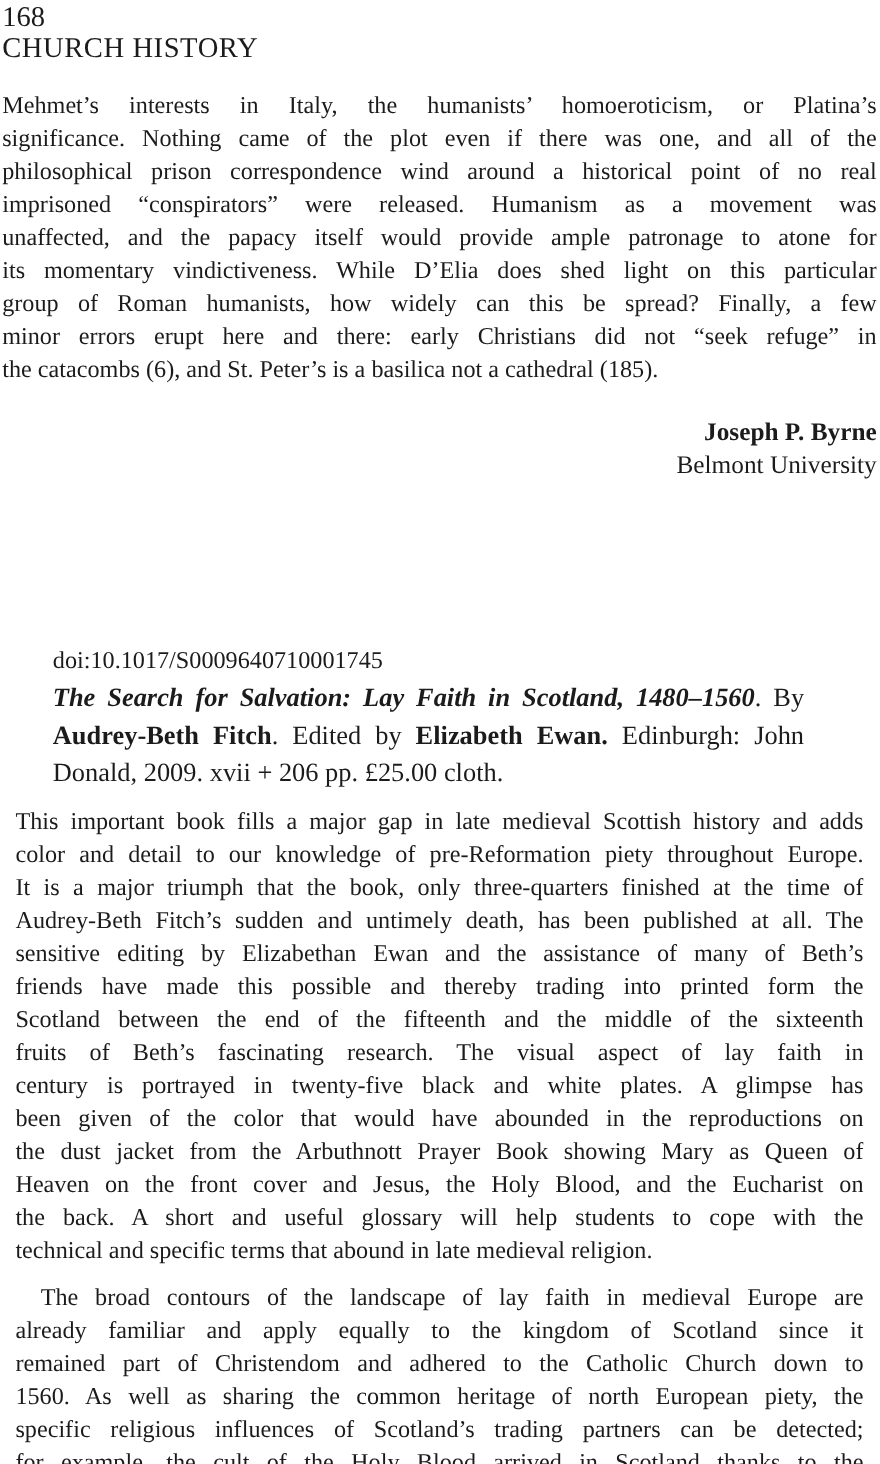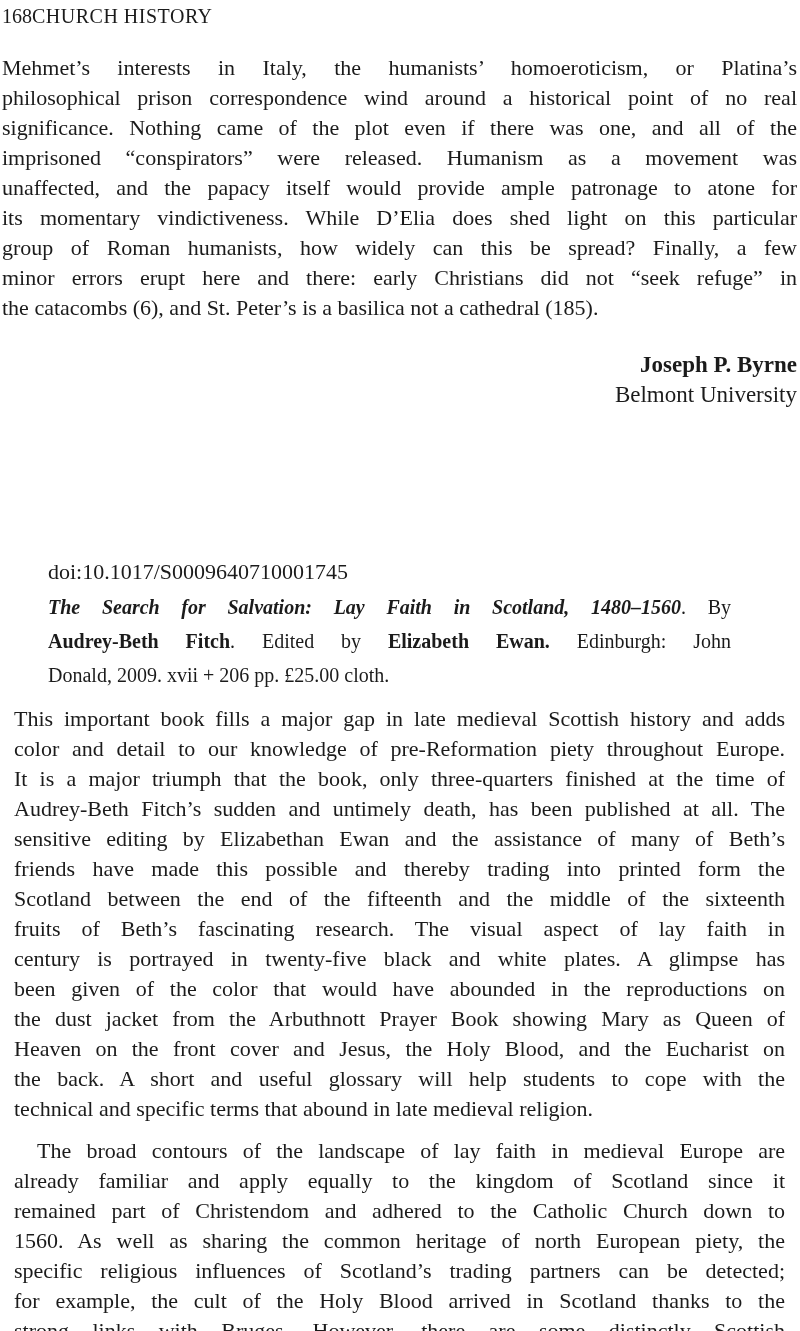--- a/index.html
+++ b/index.html
@@ -12,22 +12,23 @@
     box-sizing: border-box;
     background: #ffffff;
     color: #1b1b1b;
     font-family: "Liberation Serif", "DejaVu Serif", serif;
     overflow: hidden;
   }
   .running-head {
     display: flex;
     justify-content: flex-start;
     align-items: baseline;
-    font-size: 20px;
+    font-size: 26px;
     line-height: 28px;
+    flex-direction: column;
   }
   .journal-title { letter-spacing: 0.5px; }
   .body-text {
     font-size: 22px;
     line-height: 30px;
   }
   .jline {
     text-align: justify;
     text-align-last: justify;
     overflow: hidden;
@@ -43,41 +44,41 @@
     line-height: 30px;
   }
   .signature .name { font-weight: bold; margin-top: 23px; }
   .doi-line {
     margin: 147px 0 0 46px;
     font-size: 22px;
     line-height: 30px;
   }
   .book-heading {
     margin: 3px 66px 0 46px;
-    font-size: 20px;
+    font-size: 24px;
     line-height: 34px;
   }
   .bi { font-weight: bold; font-style: italic; }
   .b  { font-weight: bold; }
   .review-paragraph { margin: 12px; }
 </style>
 </head>
 <body>
 
 <div class="page">
 
   <div class="running-head">
     <span>168</span>
     <span class="journal-title">CHURCH HISTORY</span>
   </div>
 
   <div class="body-text para-review-end">
       <div class="jline">Mehmet’s interests in Italy, the humanists’ homoeroticism, or Platina’s</div>
+      <div class="jline">significance. Nothing came of the plot even if there was one, and all of the</div>
       <div class="jline">philosophical prison correspondence wind around a historical point of no real</div>
-      <div class="jline">significance. Nothing came of the plot even if there was one, and all of the</div>
       <div class="jline">imprisoned “conspirators” were released. Humanism as a movement was</div>
       <div class="jline">unaffected, and the papacy itself would provide ample patronage to atone for</div>
       <div class="jline">its momentary vindictiveness. While D’Elia does shed light on this particular</div>
       <div class="jline">group of Roman humanists, how widely can this be spread? Finally, a few</div>
       <div class="jline">minor errors erupt here and there: early Christians did not “seek refuge” in</div>
       <div class="jline endline">the catacombs (6), and St. Peter’s is a basilica not a cathedral (185).</div>
     </div>
 
   <div class="signature">
     <div class="name">Joseph P. Byrne</div>

